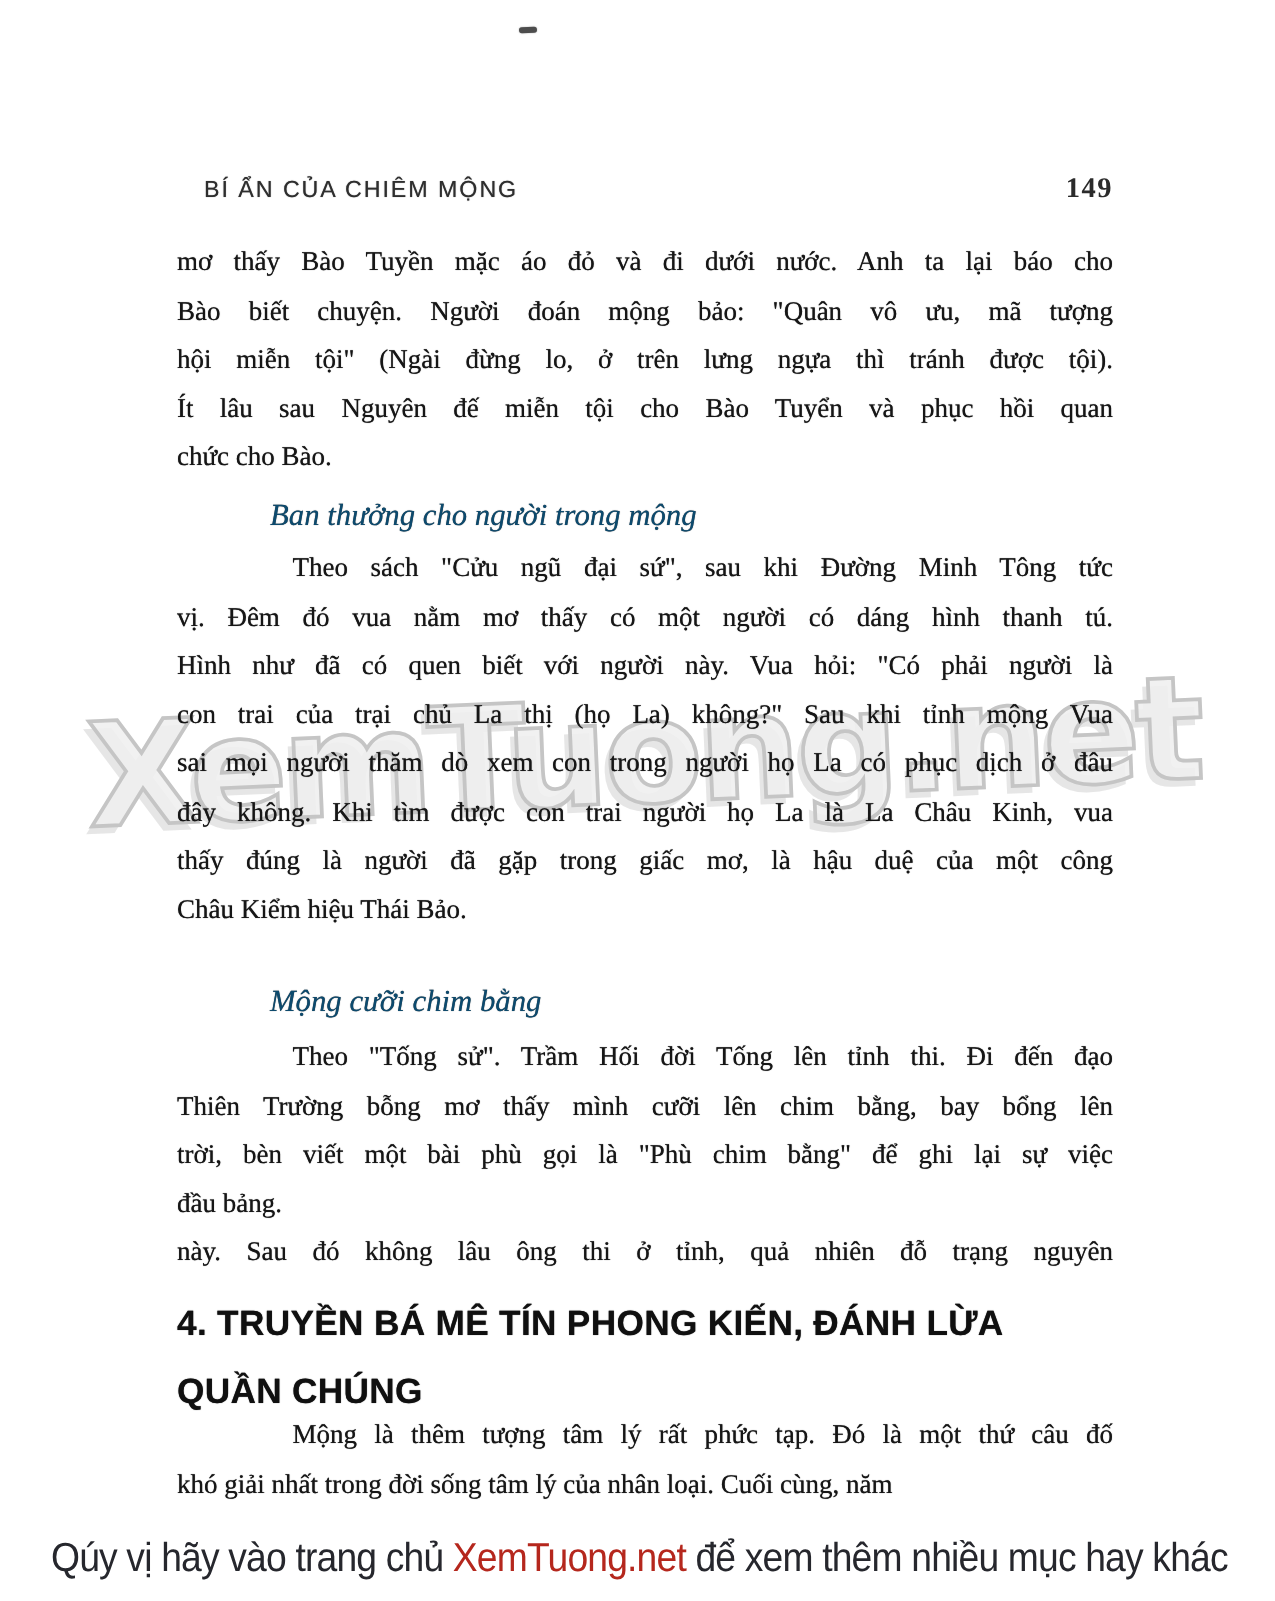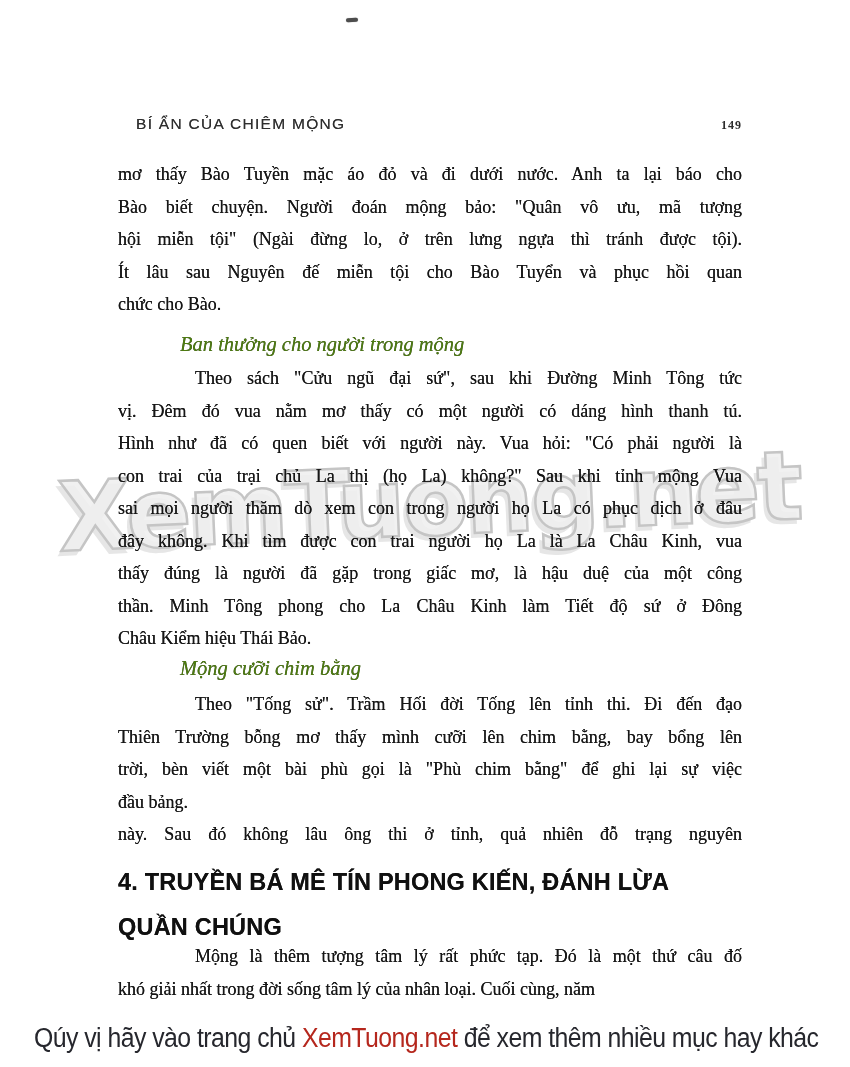--- a/index.html
+++ b/index.html
@@ -31,21 +31,21 @@
     z-index: 3;
   }
   .running-title {
     font-family: "Liberation Sans", sans-serif;
     font-size: 15.5px; letter-spacing: 1.3px;
     color: #2e2e2e;
     text-shadow: 0 0 0.6px rgba(40,40,40,0.7);
   }
   .page-number {
     font-family: "Liberation Serif", serif;
-    font-size: 12px; font-weight: 700; color: #2b2b2b;
+    font-size: 19px; font-weight: 700; color: #2b2b2b;
     letter-spacing: 1px;
   }
 
   
   .watermark {
     position: absolute; left: 58px; top: 462px;
     width: 760px;
     z-index: 1;
     font-family: "DejaVu Sans", sans-serif;
     font-weight: 700;
@@ -74,21 +74,21 @@
     text-align-last: justify;
     text-shadow: 0 0 0.5px rgba(10,10,10,0.85);
     white-space: normal;
   }
   .para .line.no-justify { text-align: center; text-align-last: left; }
   .para .line.first-indent { padding-left: 77px; }
   .subheading {
     font-size: 20.5px; font-style: italic;
     padding-left: 62px;
     line-height: 33px;
-    color: #4d7c0f;
+    color: #0c4a6e;
     text-shadow: 0 0 0.5px rgba(10,10,10,0.8);
   }
   .section-heading .line {
     font-family: "Liberation Sans", sans-serif;
     font-size: 23.5px; font-weight: 700;
     line-height: 45px; letter-spacing: 0.2px;
     color: #101010;
     text-shadow: 0 0 0.6px rgba(0,0,0,0.8);
     text-align: left;
   }
@@ -132,21 +132,20 @@
       </div>
       <div class="block subheading" style="top: 170px;">Ban thưởng cho người trong mộng</div>
       <div class="block para" style="top: 204px;">
         <div class="line first-indent">Theo sách "Cửu ngũ đại sứ", sau khi Đường Minh Tông tức</div>
         <div class="line">vị. Đêm đó vua nằm mơ thấy có một người có dáng hình thanh tú.</div>
         <div class="line">Hình như đã có quen biết với người này. Vua hỏi: "Có phải người là</div>
         <div class="line">con trai của trại chủ La thị (họ La) không?" Sau khi tỉnh mộng Vua</div>
         <div class="line">sai mọi người thăm dò xem con trong người họ La có phục dịch ở đâu</div>
         <div class="line">đây không. Khi tìm được con trai người họ La là La Châu Kinh, vua</div>
         <div class="line">thấy đúng là người đã gặp trong giấc mơ, là hậu duệ của một công</div>
-        <div class="line">thần. Minh Tông phong cho La Châu Kinh làm Tiết độ sứ ở Đông</div>
         <div class="line no-justify">Châu Kiểm hiệu Thái Bảo.</div>
       </div>
       <div class="block subheading" style="top: 494px;">Mộng cưỡi chim bằng</div>
       <div class="block para" style="top: 530px;">
         <div class="line first-indent">Theo "Tống sử". Trầm Hối đời Tống lên tỉnh thi. Đi đến đạo</div>
         <div class="line">Thiên Trường bỗng mơ thấy mình cưỡi lên chim bằng, bay bổng lên</div>
         <div class="line">trời, bèn viết một bài phù gọi là "Phù chim bằng" để ghi lại sự việc</div>
         <div class="line no-justify">đầu bảng.</div>
         <div class="line">này. Sau đó không lâu ông thi ở tỉnh, quả nhiên đỗ trạng nguyên</div>
       </div>

